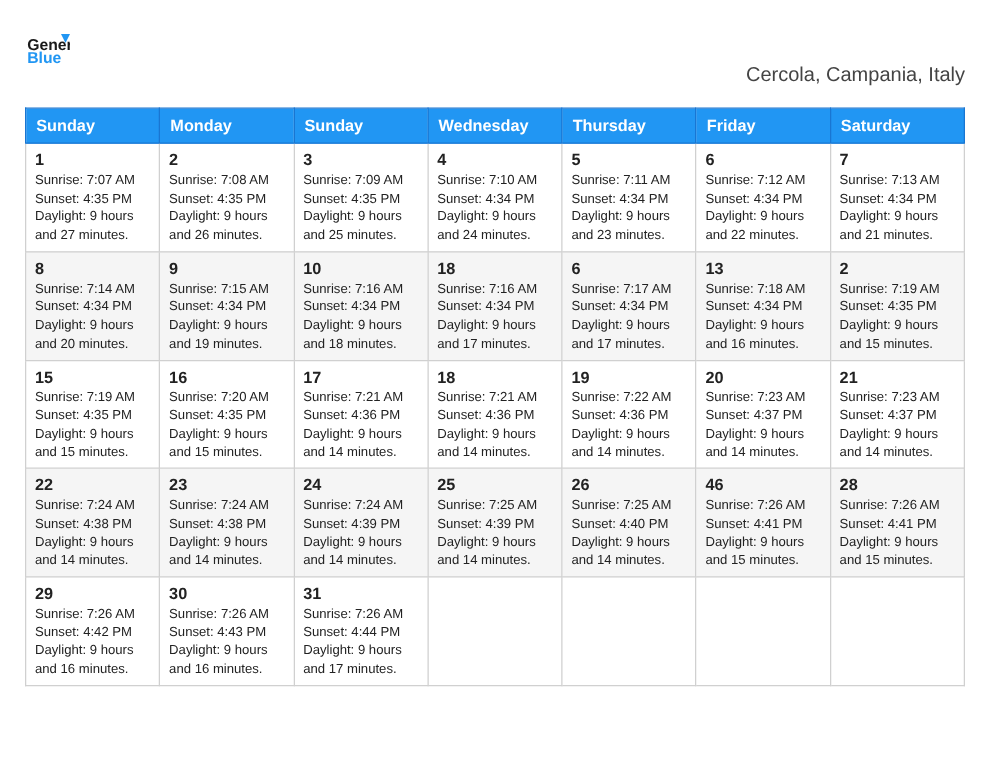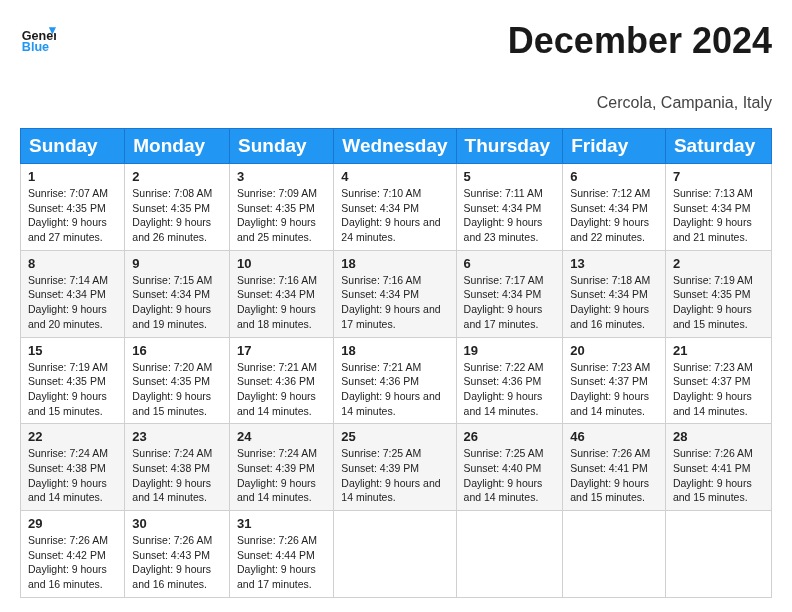--- a/index.html
+++ b/index.html
@@ -38,21 +38,21 @@
       color: #444;
       margin-top: 32px;
     }
     .calendar {
       width: 100%;
       border-collapse: collapse;
     }
     .calendar th {
       background: #2196F3;
       color: #fff;
-      font-size: 19px;
+      font-size: 13px;
       font-weight: bold;
       padding: 6px 8px;
       text-align: left;
       border: 1px solid #1976D2;
       margin-left: 36px;
     }
     .calendar td {
       vertical-align: top;
       padding: 5px 7px;
       border: 1px solid #d0d0d0;
@@ -84,21 +84,20 @@
 
 <div class="header">
   <div class="logo">
     <svg class="logo-icon" viewBox="0 0 40 40">
       <text x="2" y="22" font-size="14" font-weight="bold" fill="#1a1a1a">General</text>
       <text x="2" y="34" font-size="14" font-weight="bold" fill="#2196F3">Blue</text>
       <polygon points="32,8 40,8 36,16" fill="#2196F3"></polygon>
     </svg>
   </div>
   <div class="title-block">
-    <div class="month-title">December 2024</div>
     <div class="location">Cercola, Campania, Italy</div>
   </div>
 </div>
 
 <table class="calendar">
   <thead>
     <tr id="days-header">
         <th>Sunday</th>
         <th>Monday</th>
         <th>Sunday</th>

